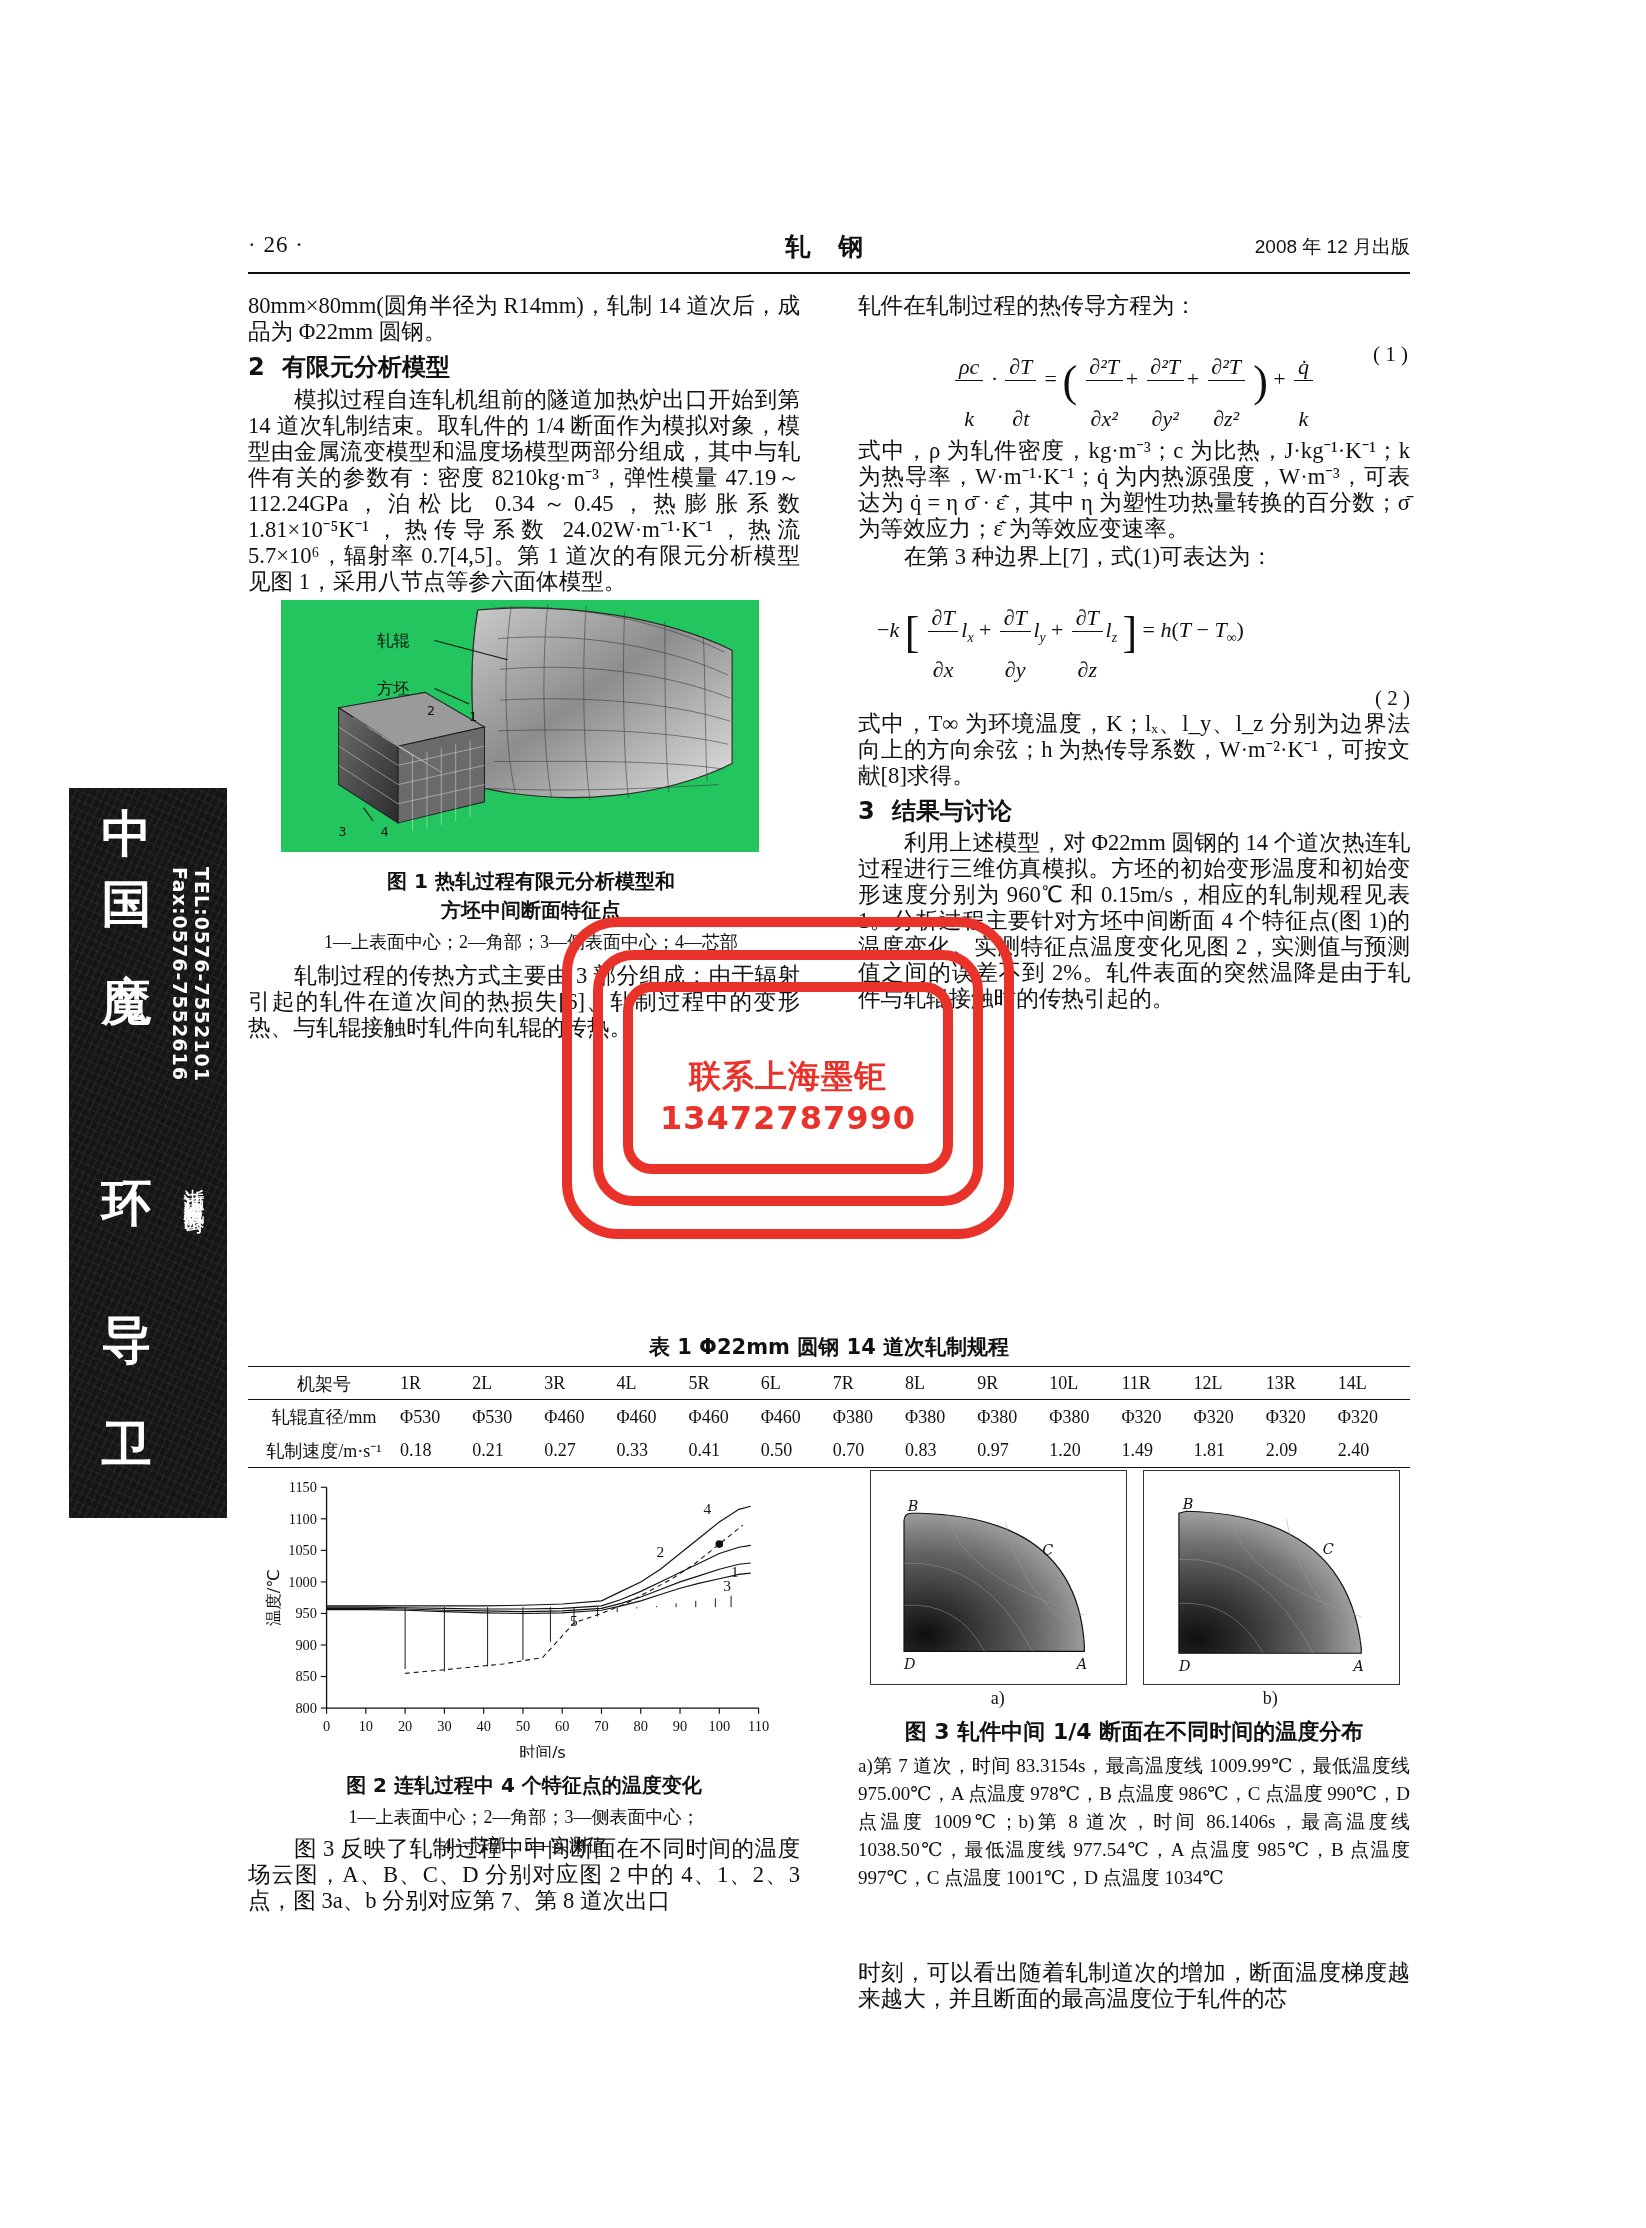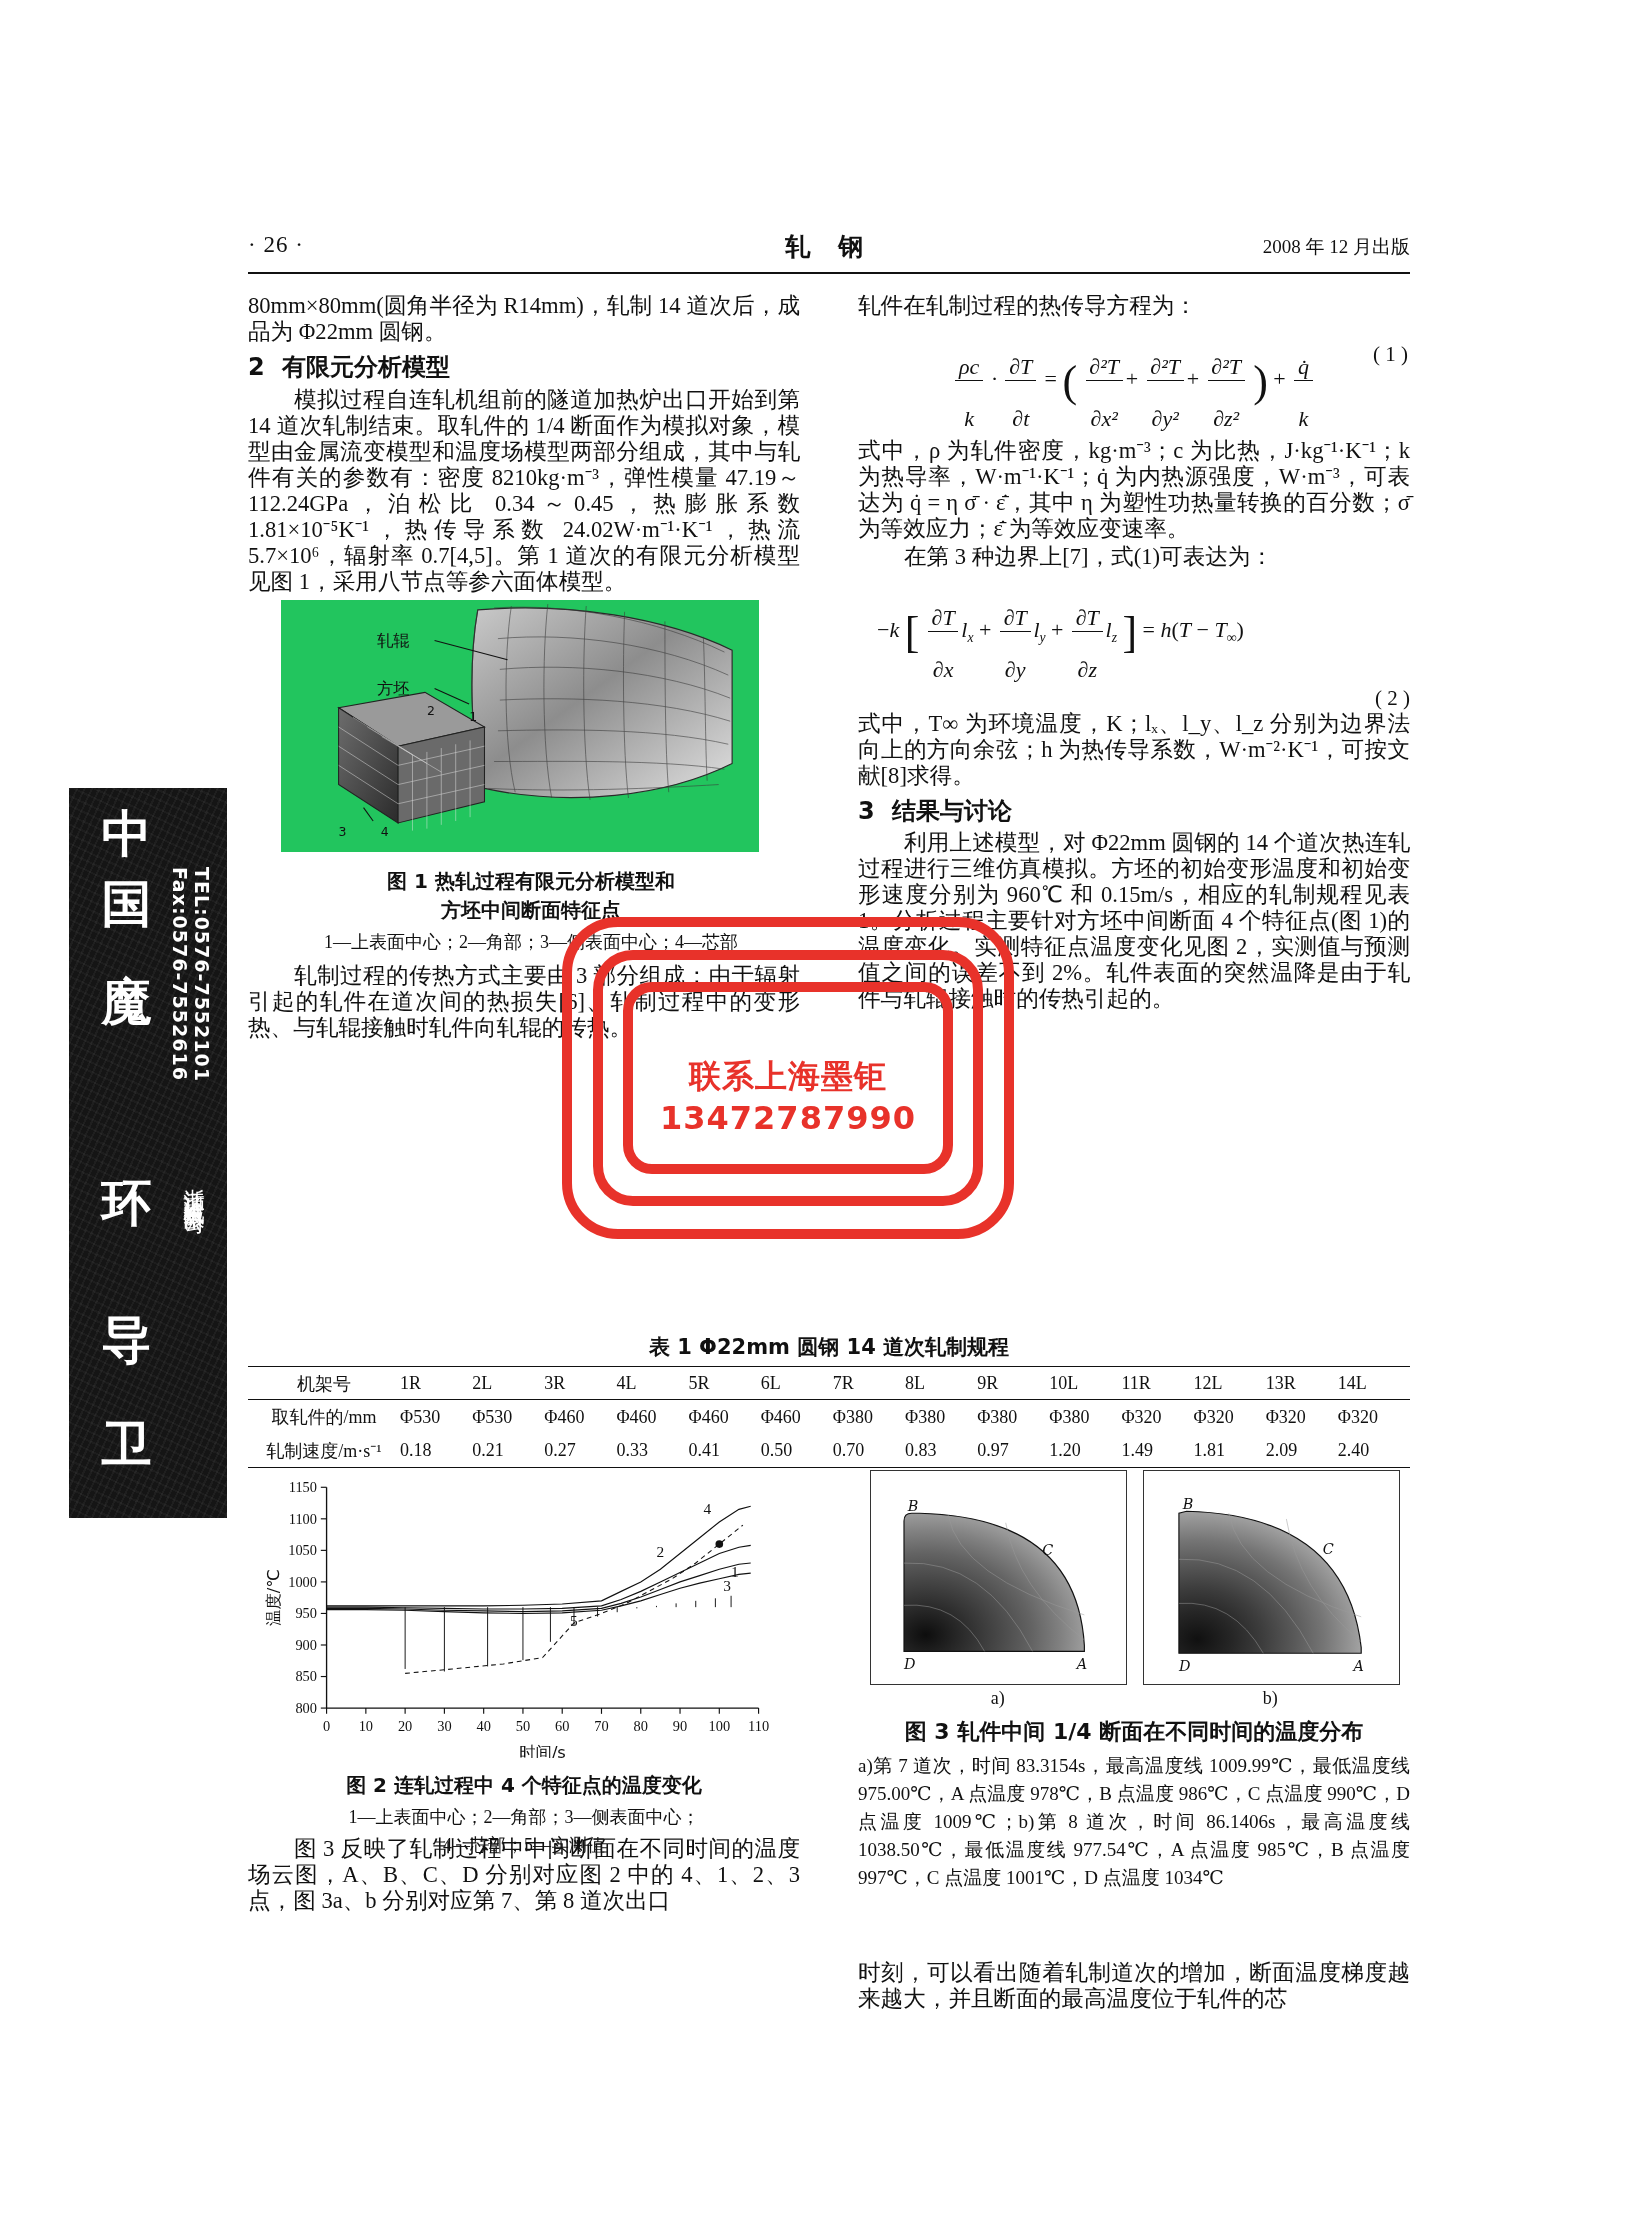--- a/index.html
+++ b/index.html
@@ -9,21 +9,21 @@
     color:#111;
   }
   .page{position:absolute;inset:0;}
 
   
   .hdr{position:absolute;left:248px;top:232px;width:1162px;height:38px;}
   .hdr .pg{position:absolute;left:0;top:0;font-size:23px;letter-spacing:1px;}
   .hdr .ttl{position:absolute;left:50%;transform:translateX(-50%);top:-1.9px;
        font-family:"DejaVu Sans","Liberation Sans",sans-serif;font-weight:bold;font-size:25px;letter-spacing:9.6px;}
   .hdr .dt{position:absolute;right:0;top:1.9px;font-size:19px;
-       font-family:Liberation Serif, serif;}
+       font-family:Liberation Sans, sans-serif;}
   .hdr-rule{position:absolute;left:248px;top:272px;width:1162px;height:1.9px;background:#111;}
 
   
   .colL{position:absolute;left:248px;top:293px;width:552px;}
   .colR{position:absolute;left:858px;top:293px;width:552px;}
 
   p{margin:0 0 1.9px 0;font-size:22.6px;line-height:26px;text-align:justify;font-family:Liberation Serif, serif;}
   p.ind{text-indent:46px;}
   h2.sec{font-size:24px;margin:5.8px 0 3.8px 0;font-family:"DejaVu Sans","Liberation Sans",sans-serif;font-weight:bold;}
   h2.sec .num{margin-right:17.3px;}
@@ -256,21 +256,21 @@
           <th>9R</th>
           <th>10L</th>
           <th>11R</th>
           <th>12L</th>
           <th>13R</th>
           <th>14L</th>
         </tr>
       </thead>
       <tbody>
         <tr>
-          <td class="rh">取轧件的/mm</td>
+          <td class="rh">轧辊直径/mm</td>
           <td>Φ530</td>
           <td>Φ530</td>
           <td>Φ460</td>
           <td>Φ460</td>
           <td>Φ460</td>
           <td>Φ460</td>
           <td>Φ380</td>
           <td>Φ380</td>
           <td>Φ380</td>
           <td>Φ380</td>

